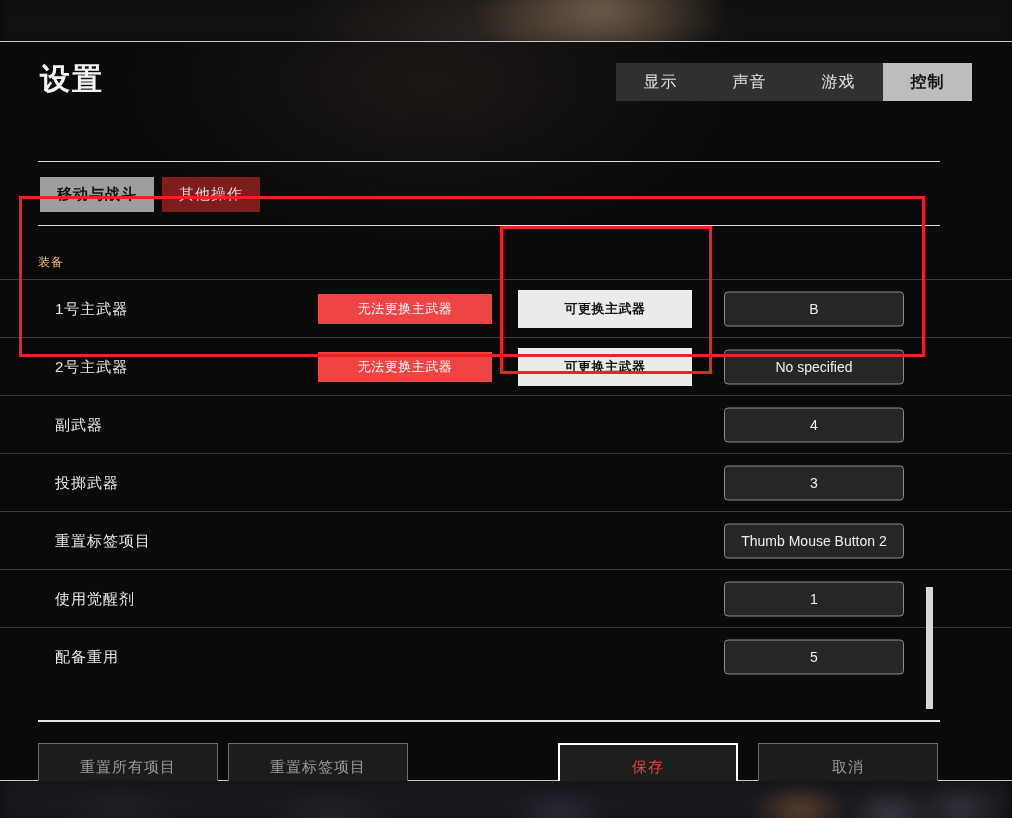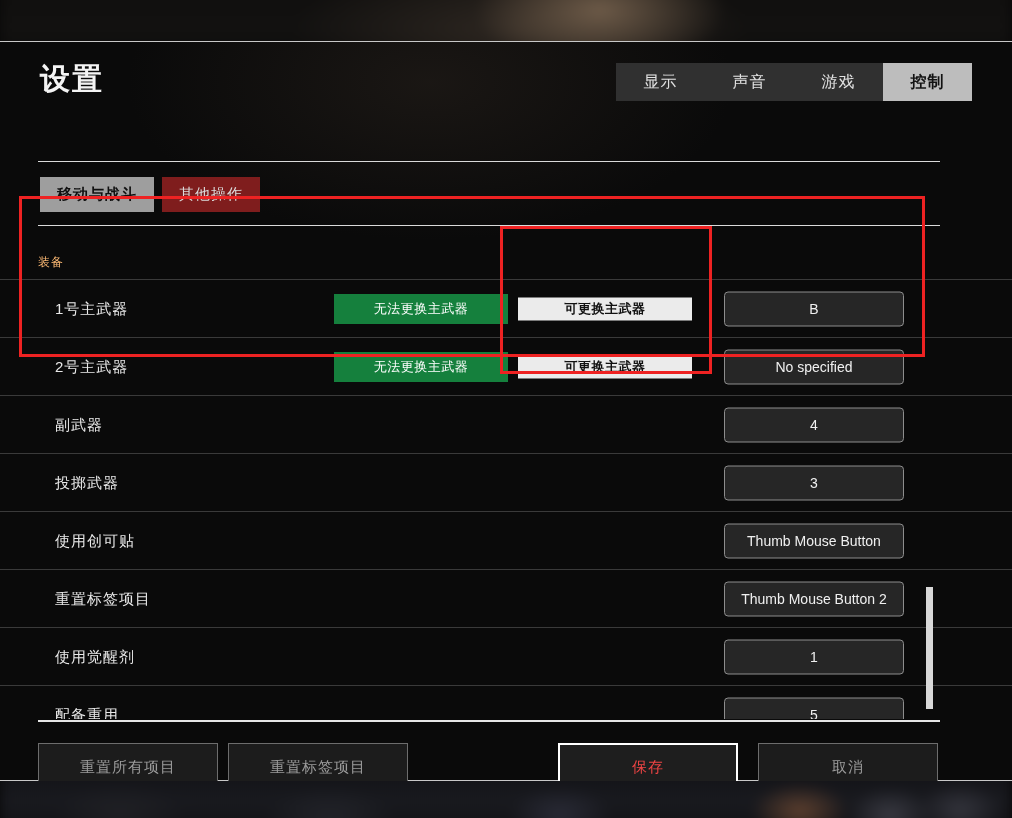--- a/index.html
+++ b/index.html
@@ -88,28 +88,28 @@
   }
   #rows { position:absolute; left:0; top:47px; width:1012px; }
   .row {
     position:relative; height:58px; border-top:1px solid #3a3a3a;
   }
   .row-label {
     position:absolute; left:55px; top:50%; transform:translateY(-50%);
     font-size:15px; color:#e9e9e9; letter-spacing:1px;
   }
   .opt-off {
-    position:absolute; left:334px; top:50%; transform:translateY(-50%);
+    position:absolute; left:318px; top:50%; transform:translateY(-50%);
     width:174px; height:30px; display:flex; align-items:center; justify-content:center;
-    font-size:13px; color:#ffffff; background:#15803d; border:none; cursor:pointer;
+    font-size:13px; color:#ffffff; background:#ef4444; border:none; cursor:pointer;
     letter-spacing:.5px;
   }
   .opt-on {
     position:absolute; left:518px; top:50%; transform:translateY(-50%);
-    width:174px; height:23px; display:flex; align-items:center; justify-content:center;
+    width:174px; height:38px; display:flex; align-items:center; justify-content:center;
     font-size:13px; color:#111111; background:#ebebeb; border:none; cursor:pointer;
     font-weight:700; letter-spacing:.5px;
   }
   .keybind {
     position:absolute; left:724px; top:50%; transform:translateY(-50%);
     width:180px; height:35px; display:flex; align-items:center; justify-content:center;
     font-size:14px; color:#f0f0f0; background:#262626;
     border:1px solid #8d8d8d; border-radius:4px; cursor:pointer;
   }
 
@@ -196,24 +196,20 @@
       <div class="row">
         <span class="row-label">副武器</span>
         <button class="keybind">4</button>
       </div>
 
       <div class="row">
         <span class="row-label">投掷武器</span>
         <button class="keybind">3</button>
       </div>
 
-      <div class="row">
-        <span class="row-label">使用创可贴</span>
-        <button class="keybind">Thumb Mouse Button</button>
-      </div>
 
       <div class="row">
         <span class="row-label">重置标签项目</span>
         <button class="keybind">Thumb Mouse Button 2</button>
       </div>
 
       <div class="row">
         <span class="row-label">使用觉醒剂</span>
         <button class="keybind">1</button>
       </div>

